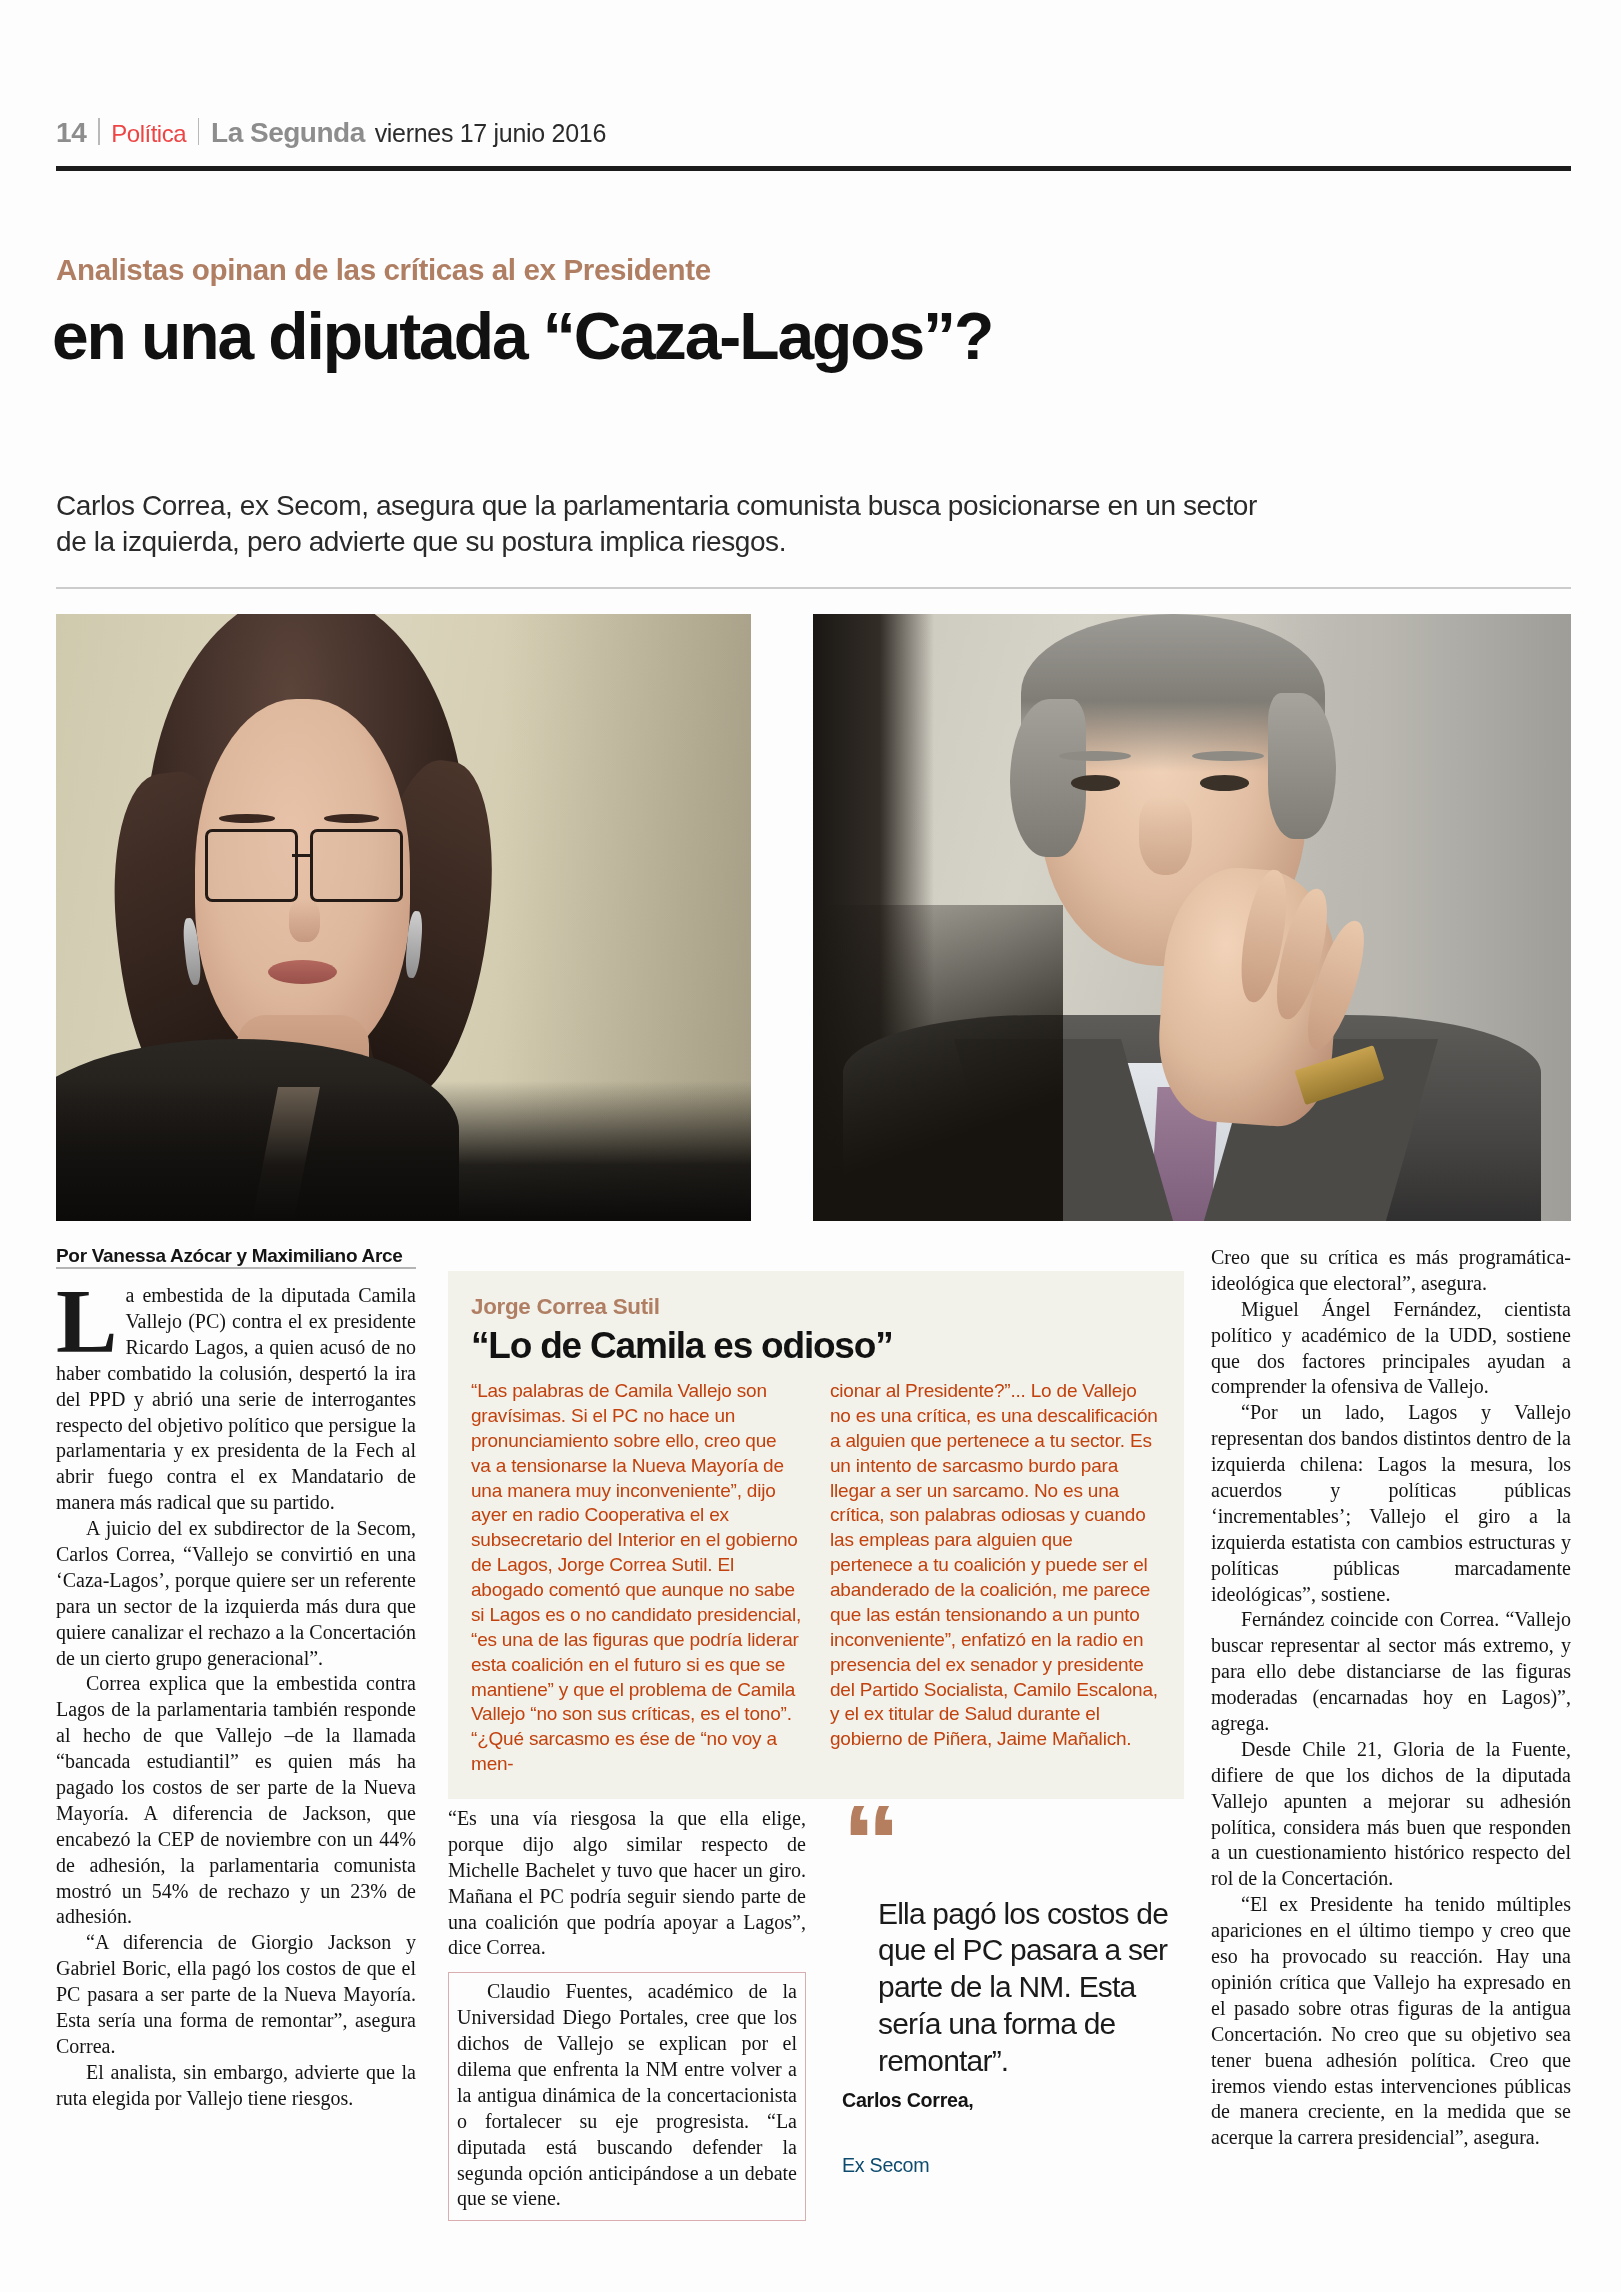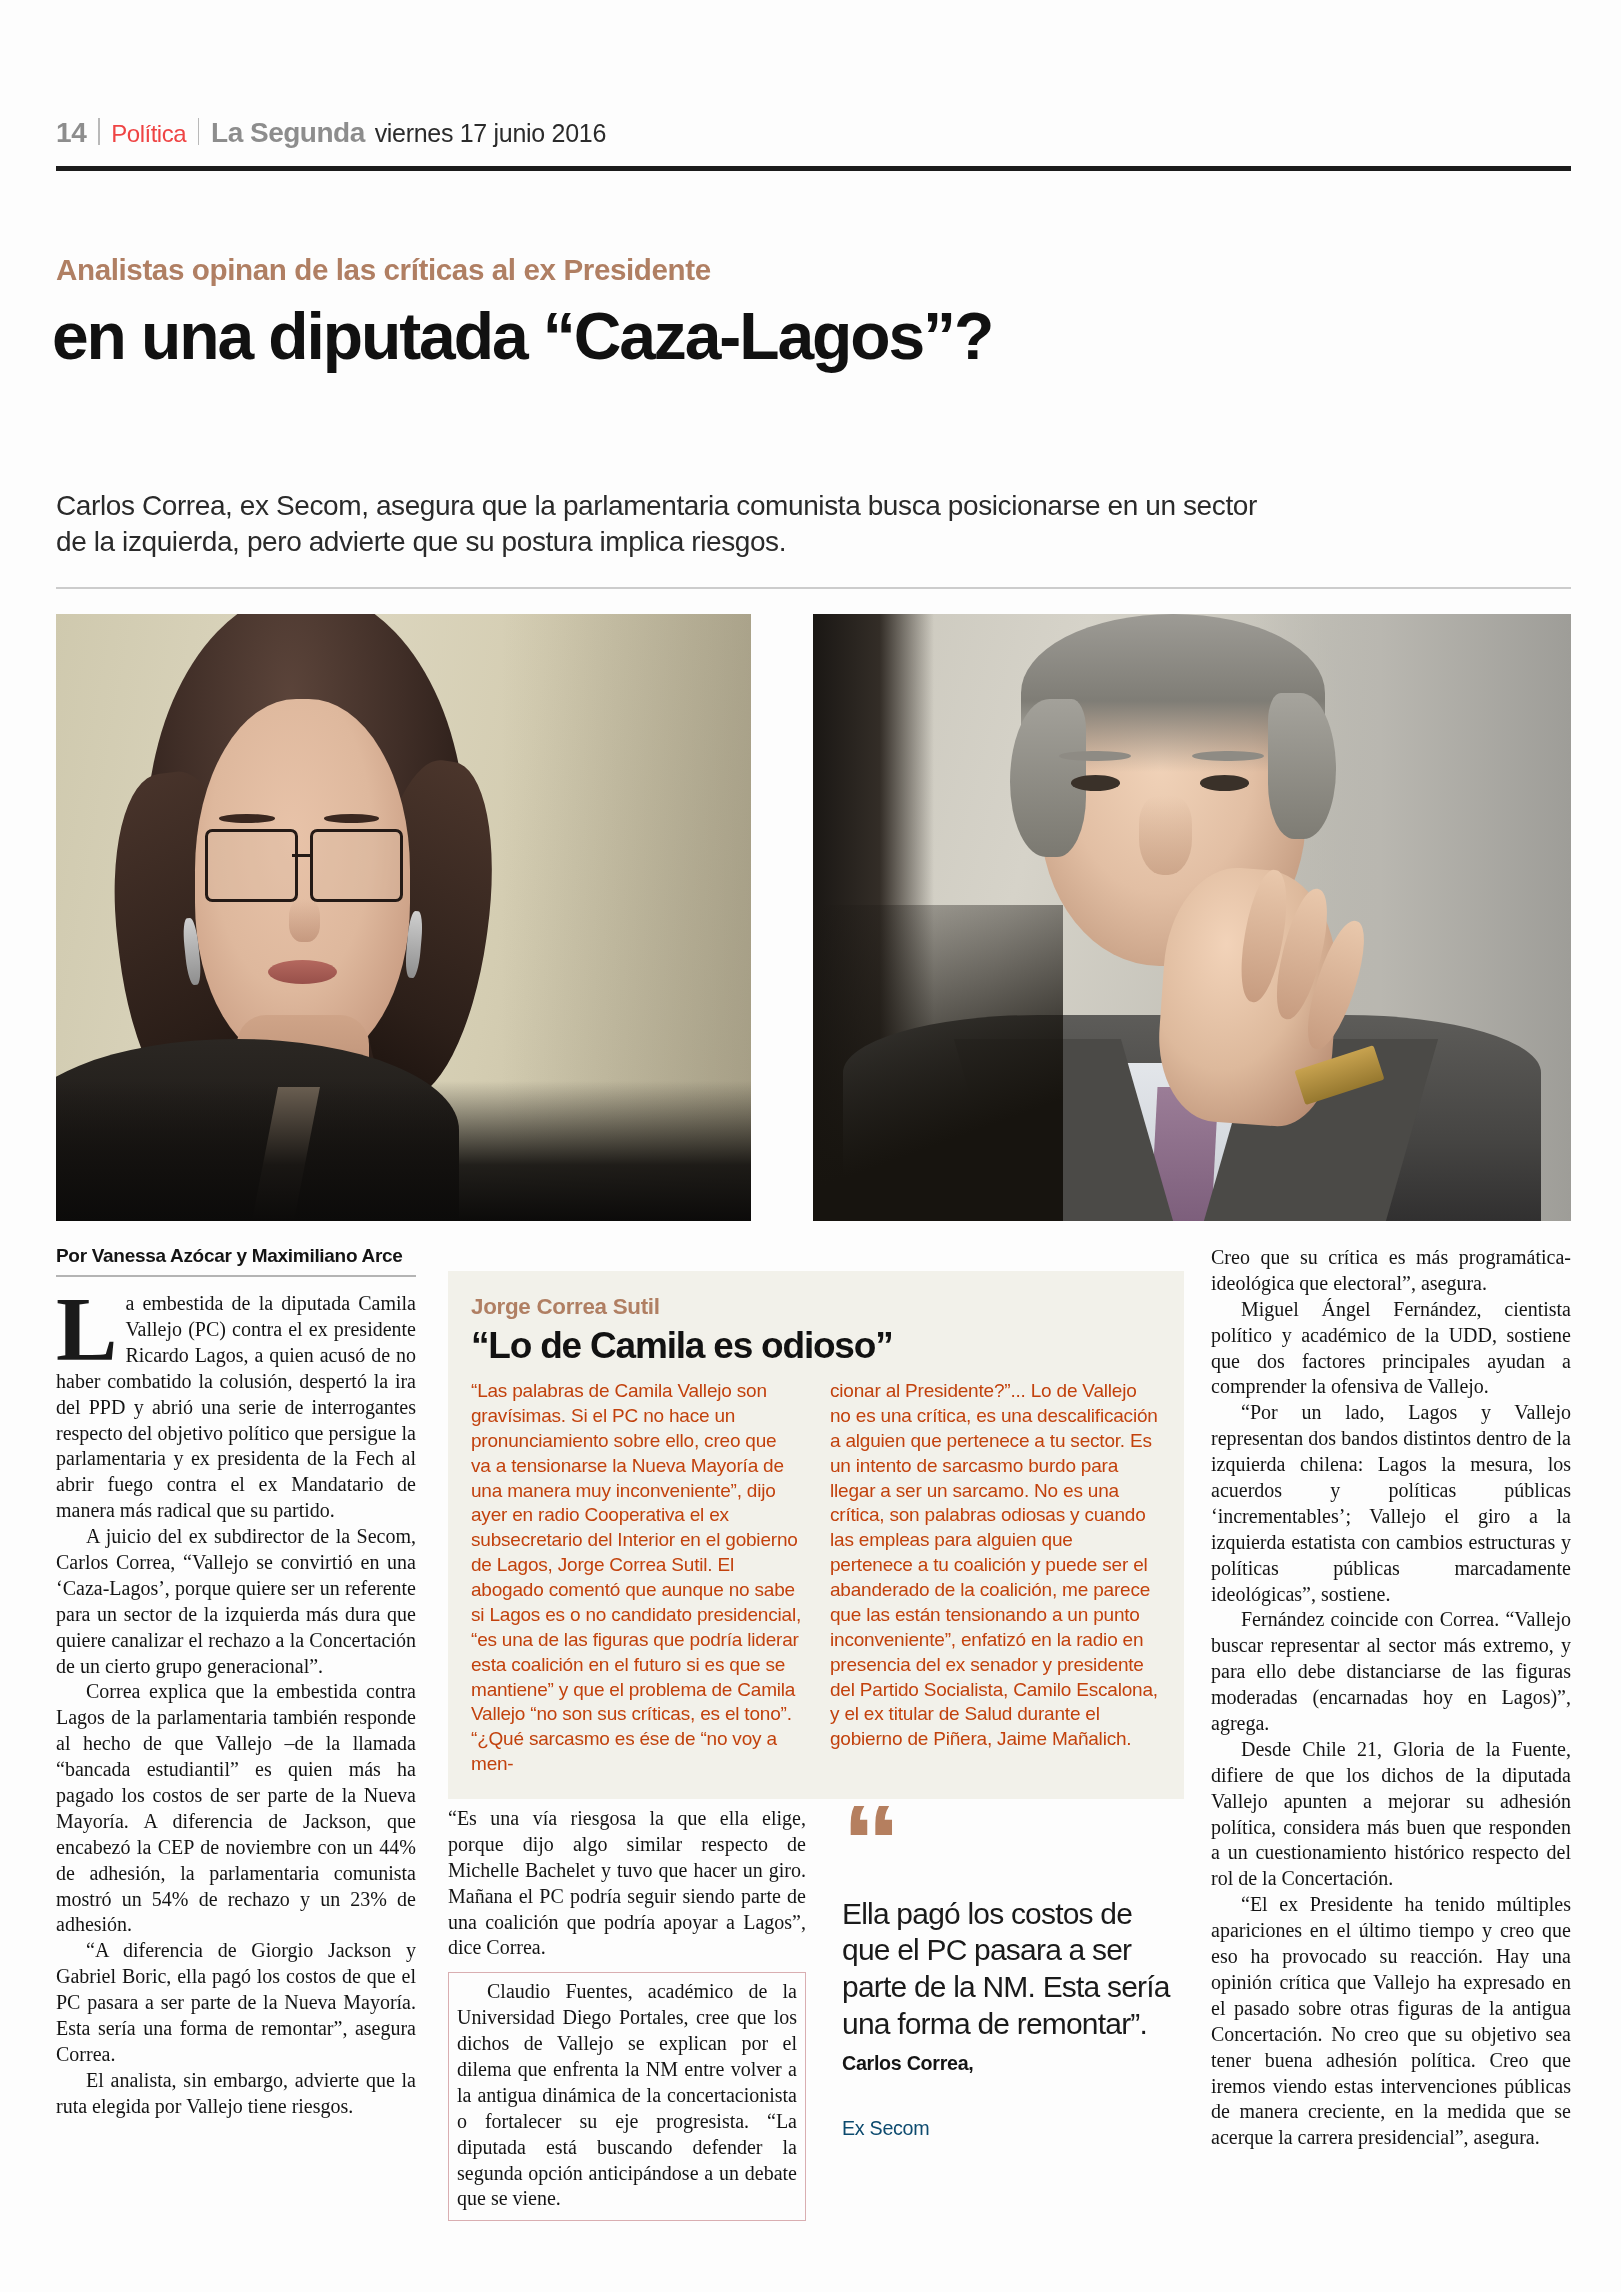--- a/index.html
+++ b/index.html
@@ -377,21 +377,20 @@
     position: absolute;
     left: 0; top: 0;
     width: 360px;
   }
   .byline {
     font-family: "Liberation Sans", sans-serif;
     font-weight: bold;
     font-size: 19px;
     color: #141414;
     letter-spacing: -0.3px;
-    padding-bottom: 8px;
   }
   .byline-rule {
     width: 360px;
     height: 1.8px;
     background: #b4b4b4;
     margin-bottom: 14.3px;
   }
   .body-text {
     font-family: "Liberation Serif", serif;
     font-size: 20px;
@@ -485,20 +484,21 @@
     overflow: hidden;
     display: block;
   }
   .quote-text {
     font-family: "Liberation Sans", sans-serif;
     font-size: 30px;
     line-height: 1.23;
     color: #1a1a1a;
     letter-spacing: -0.8px;
     margin-top: 12.5px;
+    margin-left: 36px;
   }
   .quote-attr-name {
     font-family: "Liberation Sans", sans-serif;
     font-weight: bold;
     font-size: 19.7px;
     color: #141414;
     margin-top: 9px;
     letter-spacing: -0.3px;
   }
   .quote-attr-role {

